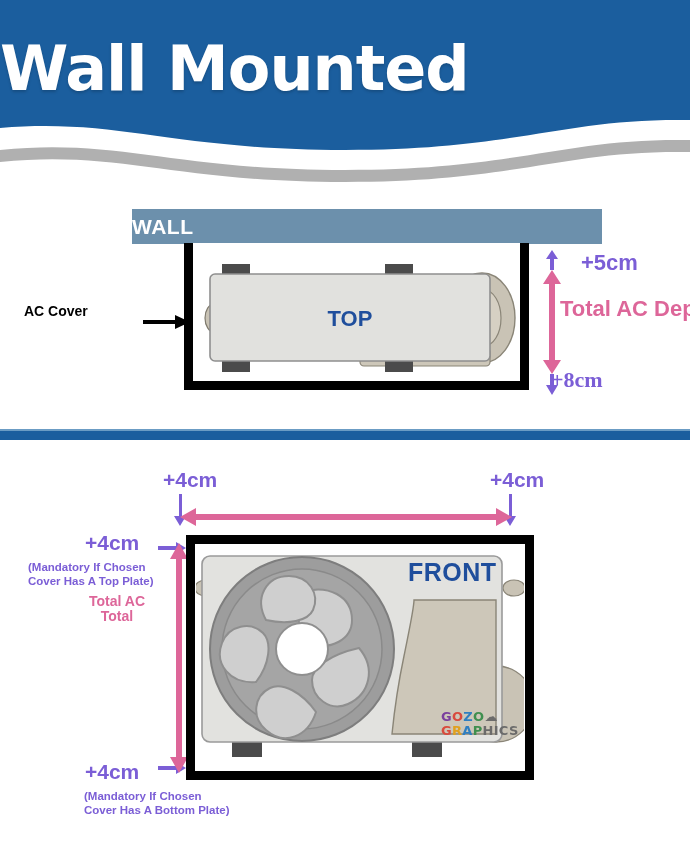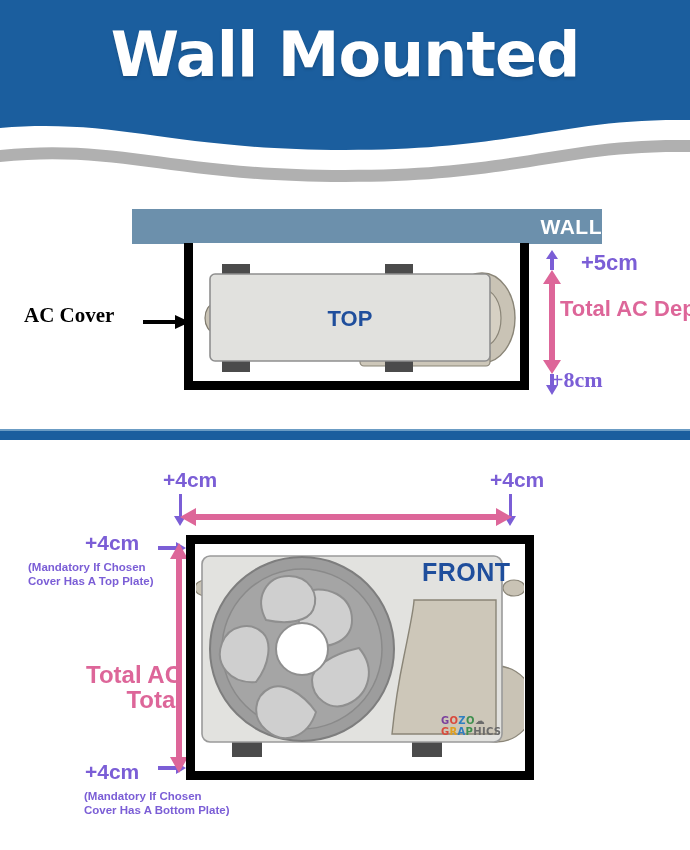--- a/index.html
+++ b/index.html
@@ -9,22 +9,21 @@
     font-family:"Liberation Sans", sans-serif;
     overflow:hidden;
     position:relative;
   }
   .stage{position:relative;width:690px;height:850px;}
 
   
   .header-wrap{position:absolute;left:0;top:0;width:690px;height:190px;overflow:hidden;}
   .header-svg{position:absolute;left:0;top:0;}
   .header-title{
-    position:absolute;left:0;top:18px;width:690px;
-    text-align:center;
+    position:absolute;left:0;top:32px;width:690px;
     color:#ffffff;
     font-size:62px;
     font-weight:bold;
     letter-spacing:-1px;
     font-family:"DejaVu Sans", sans-serif;
     text-shadow:0 2px 3px rgba(0,0,0,.18);
     white-space:nowrap;
   }
 
   
@@ -35,62 +34,62 @@
   .lbl{position:absolute;white-space:nowrap;font-weight:bold;}
   .purple{color:#7b5ed6;}
   .pink{color:#dd6699;}
   .black{color:#000000;}
 
   
   .wall-bar{
     position:absolute;left:132px;top:209px;width:470px;height:35px;
     background:#6c90ac;
     color:#fff;font-size:21px;font-weight:bold;
-    display:flex;align-items:center;justify-content:flex-end;
+    display:flex;align-items:center;justify-content:flex-start;
     letter-spacing:.5px;
   }
   .cover-top{
     position:absolute;left:184px;top:243px;width:345px;height:147px;
     border:9px solid #000;border-top:none;box-sizing:border-box;
     background:#ffffff;
   }
-  .ac-cover-label{left:24px;top:303px;font-size:21px;font-family:Liberation Serif, serif;}
+  .ac-cover-label{left:24px;top:303px;font-size:14px;}
   .ac-cover-arrow{position:absolute;left:143px;top:313px;}
 
   .topview{position:absolute;left:200px;top:256px;}
 
   .p5{left:551px;top:250px;font-size:22px;margin-left:30px;}
   .p8{left:551px;top:367px;font-size:22px;font-family:Liberation Serif, serif;}
   .depth{left:560px;top:297px;font-size:22px;line-height:1.06;}
 
   
   .w4l{left:163px;top:468px;font-size:21px;}
   .w4r{left:490px;top:468px;font-size:21px;}
   .widthlbl{left:268px;top:481px;font-size:21px;}
 
   .h4t{left:85px;top:531px;font-size:21px;}
   .h4t-sub{left:28px;top:560px;font-size:11.5px;line-height:1.25;text-align:left;}
   .h4b{left:85px;top:760px;font-size:21px;}
   .h4b-sub{left:84px;top:789px;font-size:11.5px;line-height:1.25;text-align:left;}
-  .heightlbl{left:52px;top:662px;font-size:24px;line-height:1.06;text-align:right;width:130px;}
+  .heightlbl{left:52px;top:594px;font-size:14px;line-height:1.06;text-align:center;width:130px;}
 
   .cover-front{
     position:absolute;left:186px;top:535px;width:348px;height:245px;
     border:9px solid #000;box-sizing:border-box;background:#fff;
   }
   .frontview{position:absolute;left:196px;top:544px;}
 
   .front-label{
-    position:absolute;left:422px;top:558px;font-size:25px;font-weight:bold;color:#1f4e9c;
+    position:absolute;left:408px;top:558px;font-size:25px;font-weight:bold;color:#1f4e9c;
     letter-spacing:.5px;
   }
   .wm{
     position:absolute;left:441px;top:710px;
-    font-size:10px;font-weight:bold;line-height:1.05;
-    font-family:"DejaVu Sans", sans-serif;letter-spacing:.3px;margin-top:6px;
+    font-size:13px;font-weight:bold;line-height:1.05;
+    font-family:"DejaVu Sans", sans-serif;letter-spacing:.3px;
   }
   .wm .c1{color:#7a3f9d;} .wm .c2{color:#d94a3d;} .wm .c3{color:#2f7fc1;}
   .wm .c4{color:#3f8f4f;} .wm .c5{color:#6b6b6b;} .wm .c6{color:#e0a020;}
 </style>
 </head>
 <body>
 
 <div class="stage">
 
   <div class="header-wrap">

